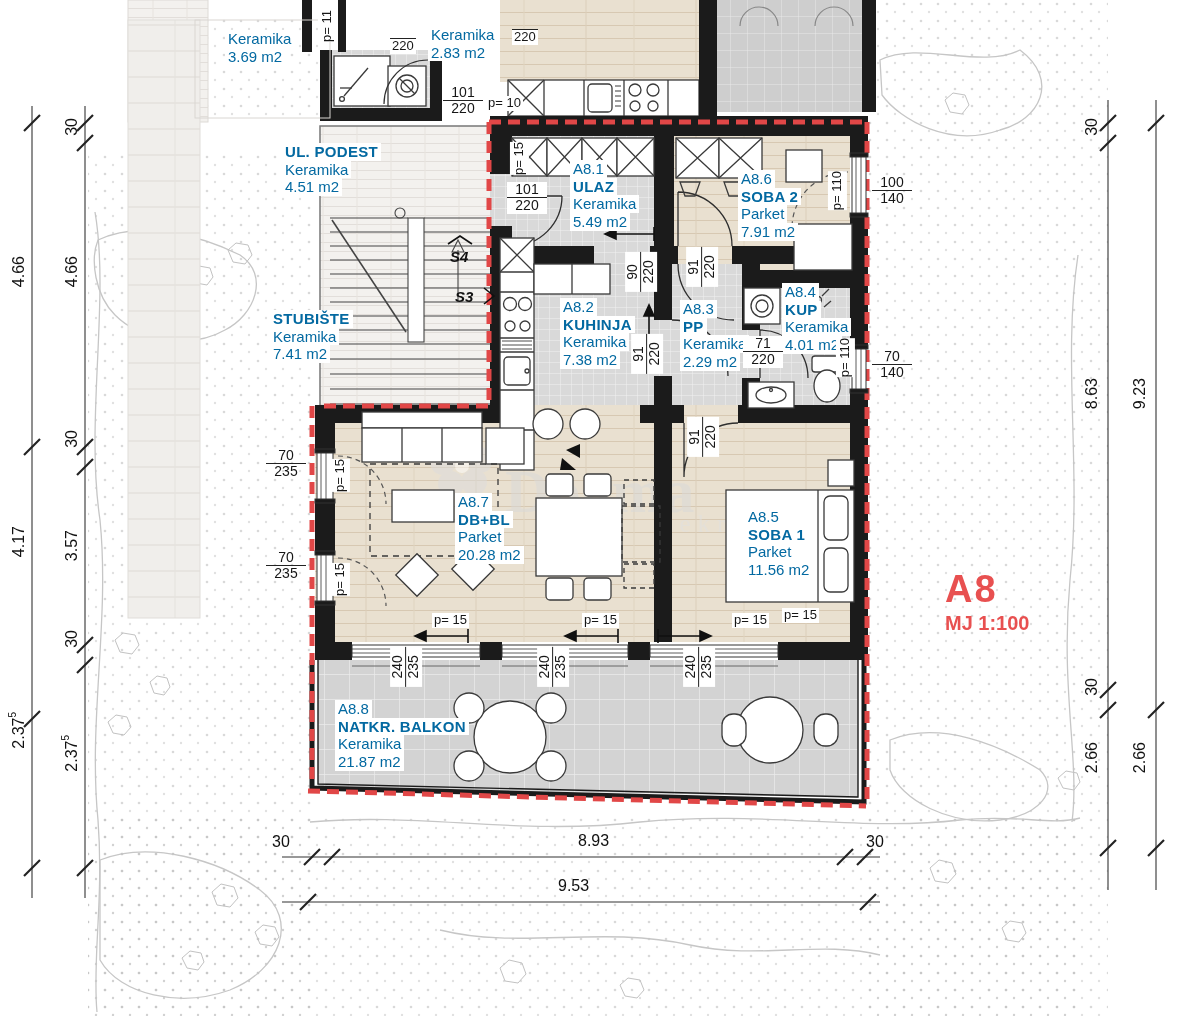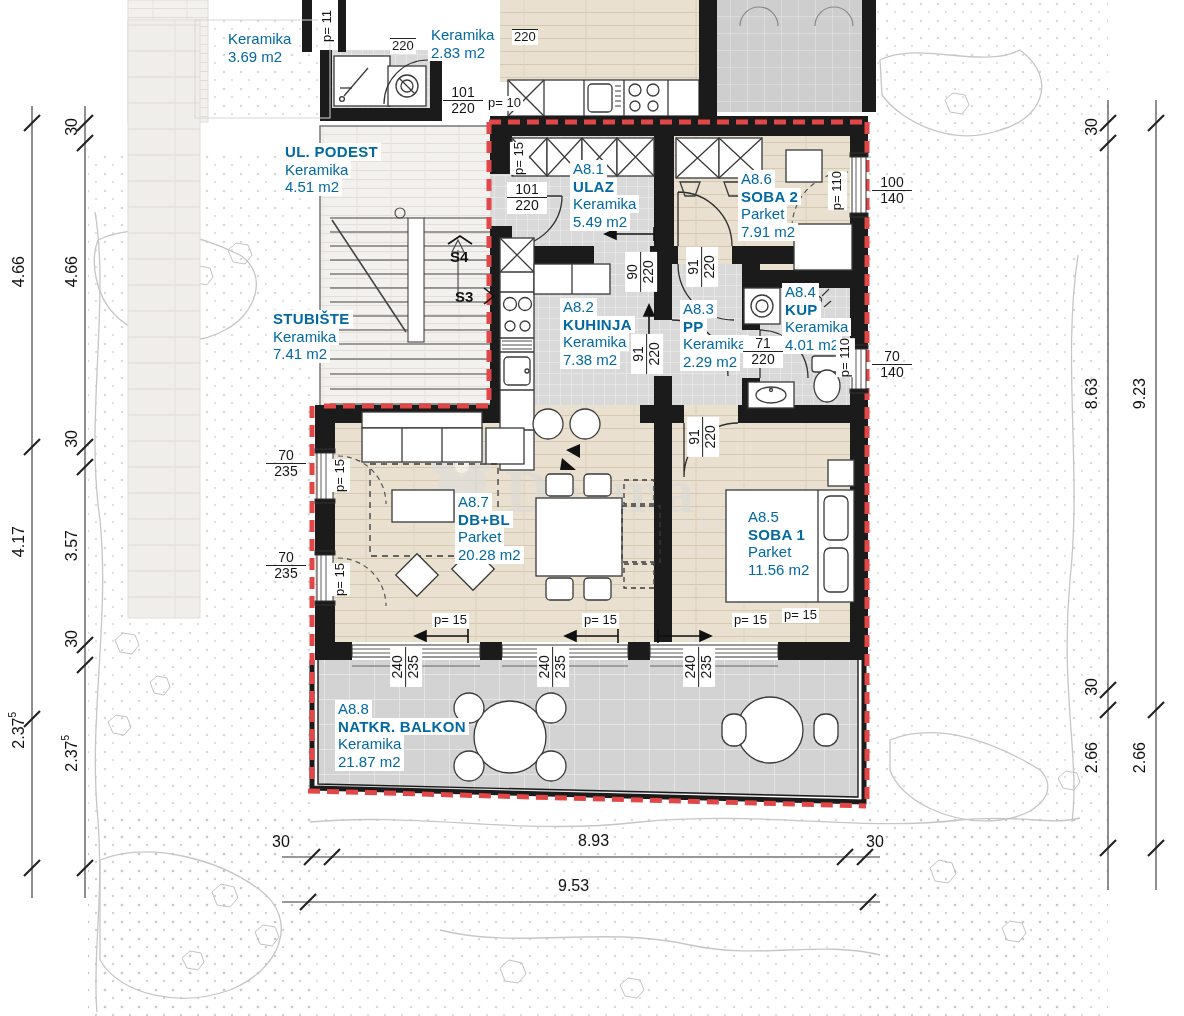--- a/index.html
+++ b/index.html
@@ -11,21 +11,21 @@
   .rname{font-weight:bold;font-size:17px;letter-spacing:.3px;}
   .frac{position:absolute;z-index:5;text-align:center;font-size:14px;color:#161616;line-height:1.1;width:40px;background:#fff;}
   .frac .ft{display:block;border-bottom:1.4px solid #222;padding:0 2px;}
   .frac .fb{display:block;padding:0 2px;}
   .vrot{transform:rotate(-90deg);}
   .plab{position:absolute;z-index:5;font-size:13px;color:#161616;background:#fff;padding:0 2px;line-height:1.15;white-space:nowrap;}
   .ptop{border-top:1.4px solid #222;}
   .vlab{writing-mode:vertical-rl;transform:rotate(180deg);}
   .chain{position:absolute;z-index:5;font-size:16px;color:#111;background:transparent;white-space:nowrap;}
   .chain sup{font-size:10px;}
-  .smark{position:absolute;z-index:5;font-weight:bold;font-size:15px;color:#111;background:transparent;}
+  .smark{position:absolute;z-index:5;font-weight:bold;font-size:15px;color:#111;background:transparent;font-style:italic;}
   .unit-label{position:absolute;z-index:5;color:#e85050;}
   .unit-code{font-weight:bold;font-size:38px;letter-spacing:2px;line-height:1;}
   .unit-scale{font-weight:bold;font-size:20px;margin-top:4px;}
 </style>
 </head>
 <body>
 
 <div class="sheet">
 
 <svg class="plan" width="1184" height="1016" viewBox="0 0 1184 1016">
@@ -518,20 +518,24 @@
   <div>Parket</div>
   <div>11.56 m2</div>
 </div>
 <div class="room-label" style="left:335px;top:700px;">
   <div class="code">A8.8</div>
   <div class="rname">NATKR. BALKON</div>
   <div>Keramika</div>
   <div>21.87 m2</div>
 </div>
 
+<div class="unit-label" style="left:945px;top:570px;">
+  <div class="unit-code">A8</div>
+  <div class="unit-scale">MJ 1:100</div>
+</div>
 
 <div class="smark" style="left:450px;top:248px;">S4</div>
 <div class="smark" style="left:455px;top:288px;">S3</div>
 
 <div class="plab ptop" style="left:390px;top:38px;">220</div>
 <div class="plab ptop" style="left:512px;top:29px;">220</div>
 <div class="frac" style="left:443px;top:85px;">
   <span class="ft">101</span>
       <span class="fb">220</span>
 </div>

